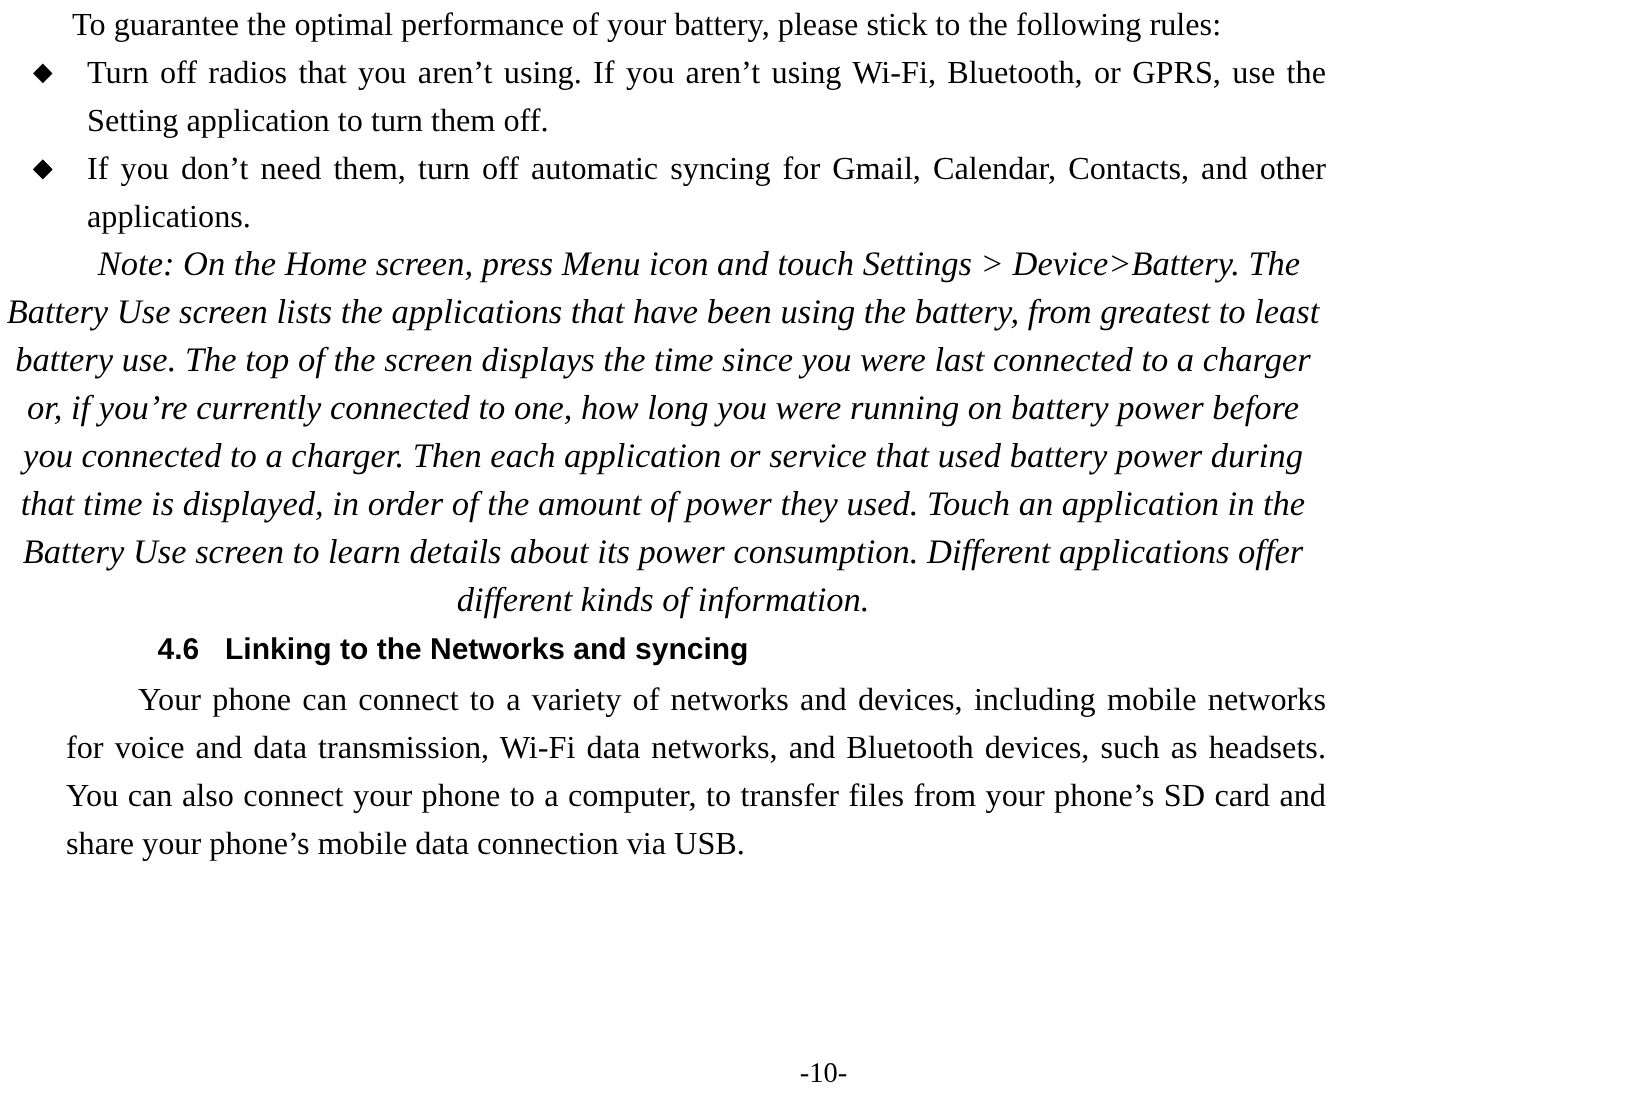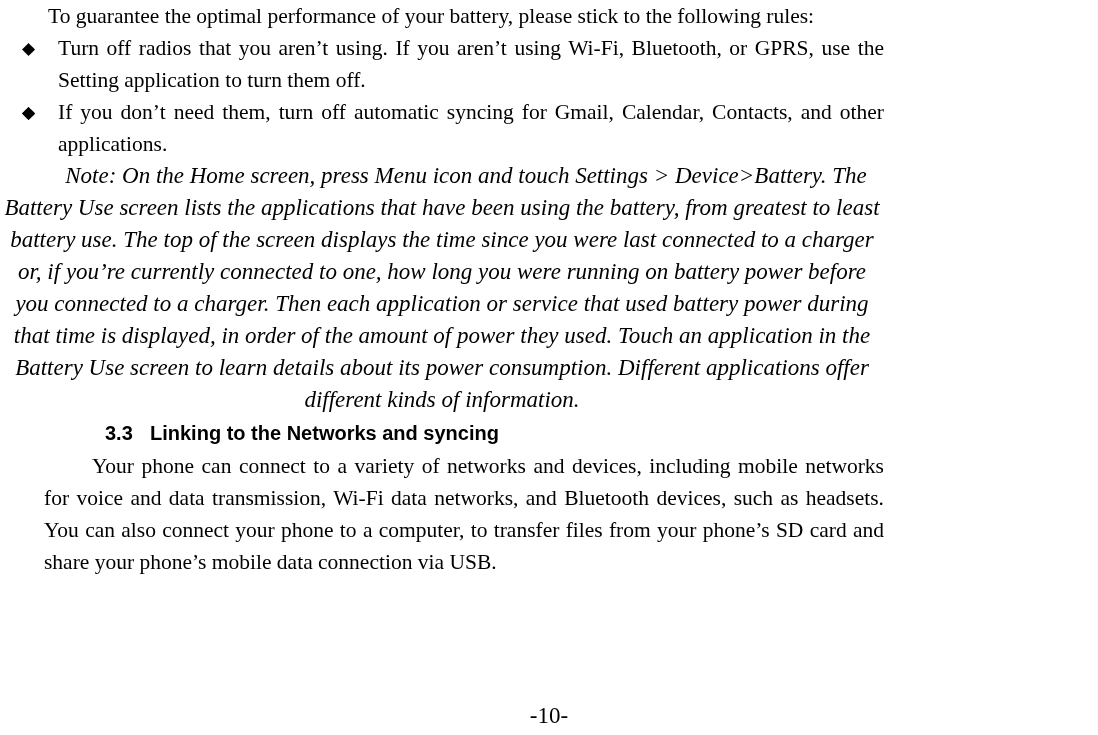--- a/index.html
+++ b/index.html
@@ -127,21 +127,21 @@
     height: 32px;
   }
 
   
   .footer {
     position: absolute;
     left: 0;
     bottom: 8px;
     width: 1098px;
     text-align: center;
-    font-size: 23px;
+    font-size: 19px;
     line-height: 22px;
     font-family: "Liberation Serif", "DejaVu Serif", serif;
   }
 </style>
 </head>
 <body>
 
 <div class="page">
   <div class="content">
 
@@ -157,21 +157,21 @@
       </li>
       <li class="bullet-item">
         <span class="bullet-marker">◆</span>
         <span>If you don’t need them, turn off automatic syncing for Gmail, Calendar, Contacts, and other applications.</span>
       </li>
     </ul>
 
     <p class="note-block">Note: On the Home screen, press Menu icon and touch Settings &gt; Device&gt;Battery. The Battery Use screen lists the applications that have been using the battery, from greatest to least battery use. The top of the screen displays the time since you were last connected to a charger or, if you’re currently connected to one, how long you were running on battery power before you connected to a charger. Then each application or service that used battery power during that time is displayed, in order of the amount of power they used. Touch an application in the Battery Use screen to learn details about its power consumption. Different applications offer different kinds of information.</p>
 
     <h2 class="section-heading">
-      <span class="sec-num">3.3</span><span>Linking to the Networks and syncing</span>
+      <span class="sec-num">4.6</span><span>Linking to the Networks and syncing</span>
     </h2>
 
     <p class="para lead last-line-left">Your phone can connect to a variety of networks and devices, including mobile networks for voice and data transmission, Wi-Fi data networks, and Bluetooth devices, such as headsets. You can also connect your phone to a computer, to transfer files from your phone’s SD card and share your phone’s mobile data connection via USB.</p>
 
     <div class="spacer-line"></div>
 
 
 
   </div>
 

